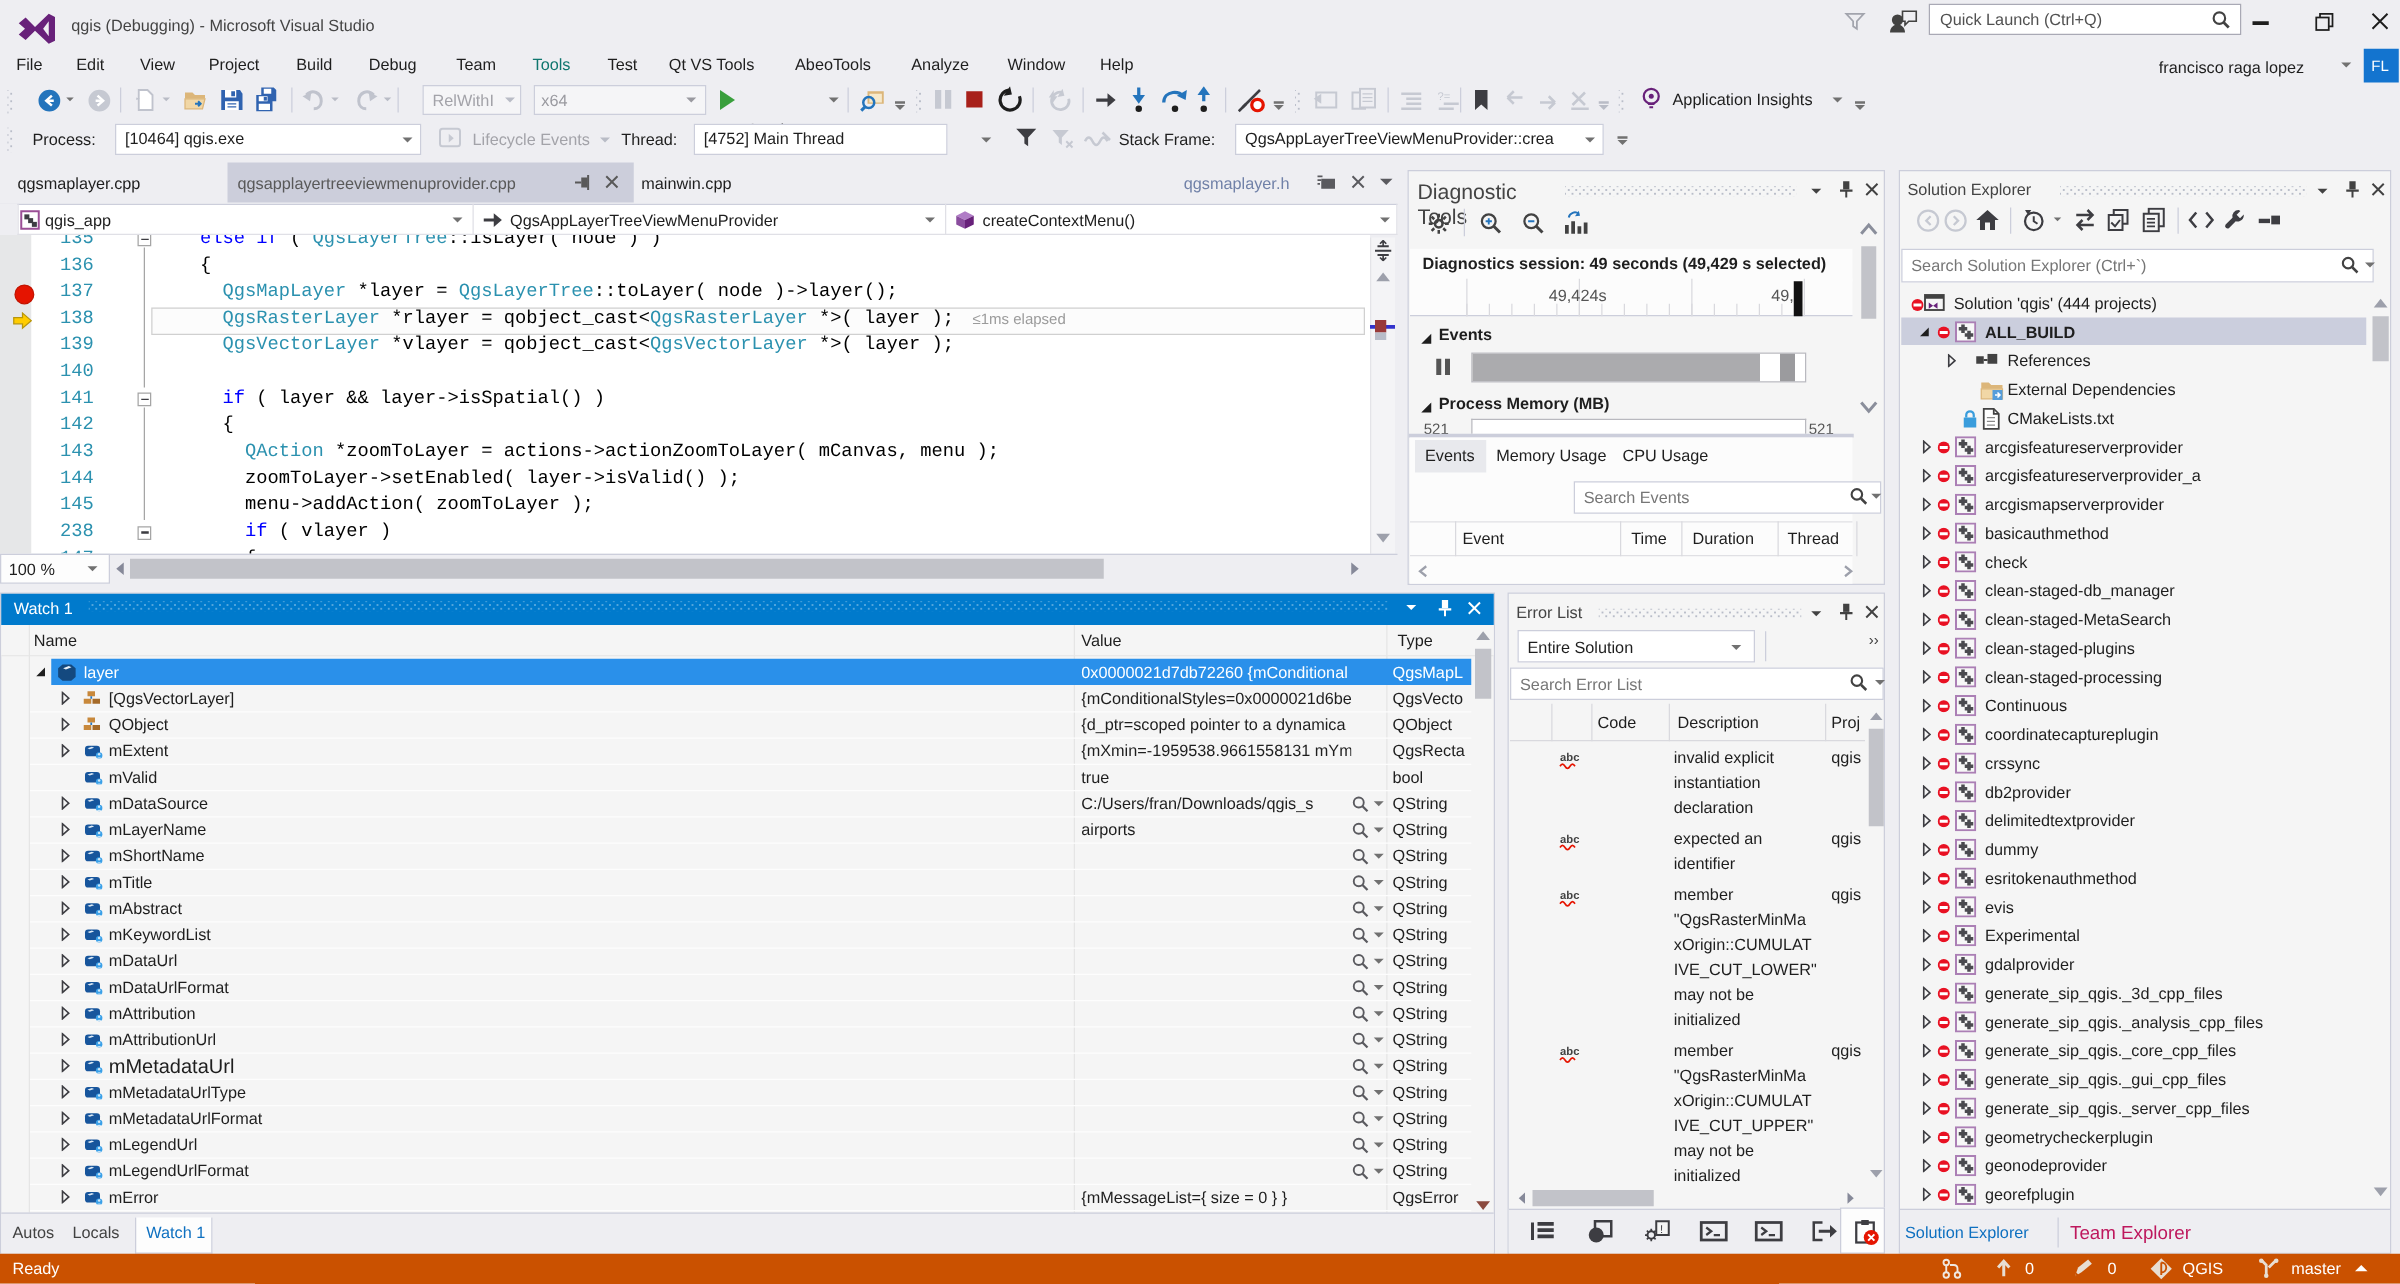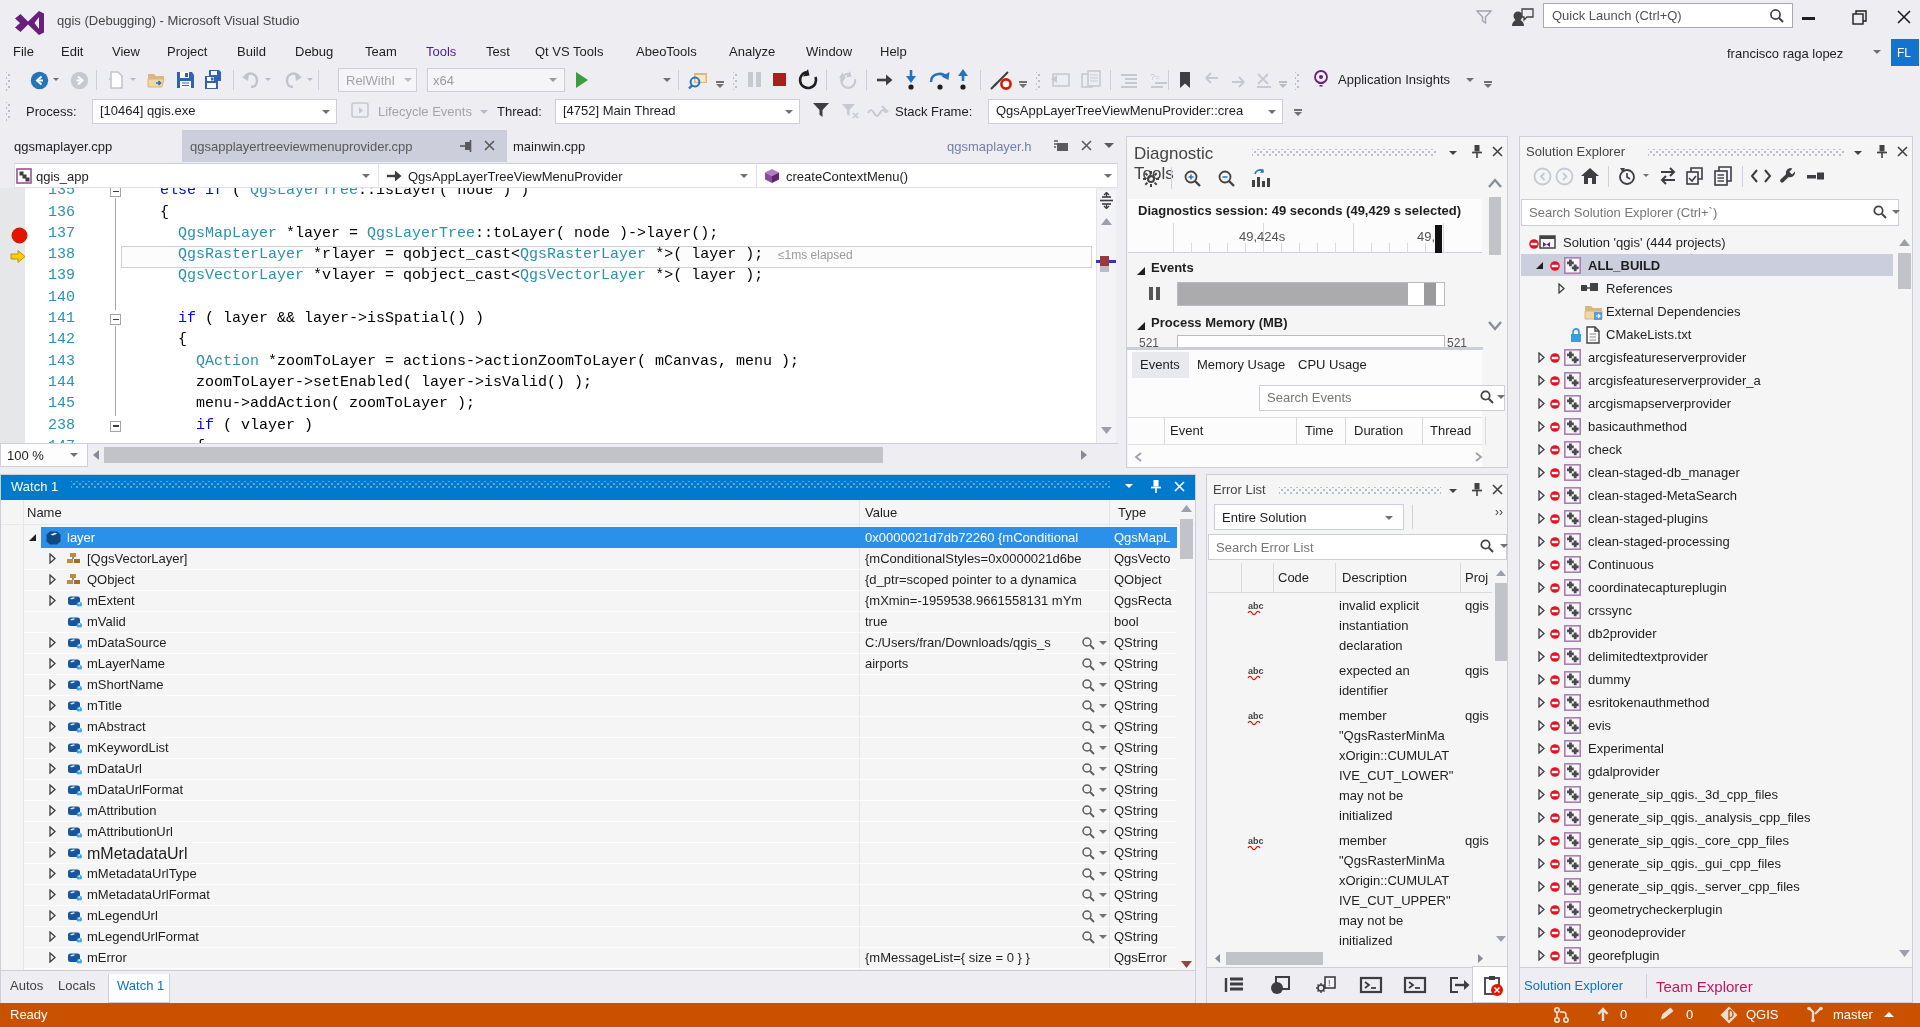--- a/index.html
+++ b/index.html
@@ -47,21 +47,21 @@
     <div class="abs" style="left:1873px;top:50px;width:0;height:0;border-left:4px solid transparent;border-right:4px solid transparent;border-top:4px solid #717171;"></div>
     <div class="abs" style="left:1891px;top:39px;width:28px;height:27px;background:#1374cf;"></div>
     <div class="abs" style="left:1897px;top:46px;font-size:12px;color:#ffffff;font-weight:normal;white-space:nowrap;">FL</div>
     <div class="abs" style="left:13px;top:44px;font-size:13px;color:#1e1e1e;font-weight:normal;white-space:nowrap;">File</div>
     <div class="abs" style="left:61px;top:44px;font-size:13px;color:#1e1e1e;font-weight:normal;white-space:nowrap;">Edit</div>
     <div class="abs" style="left:112px;top:44px;font-size:13px;color:#1e1e1e;font-weight:normal;white-space:nowrap;">View</div>
     <div class="abs" style="left:167px;top:44px;font-size:13px;color:#1e1e1e;font-weight:normal;white-space:nowrap;">Project</div>
     <div class="abs" style="left:237px;top:44px;font-size:13px;color:#1e1e1e;font-weight:normal;white-space:nowrap;">Build</div>
     <div class="abs" style="left:295px;top:44px;font-size:13px;color:#1e1e1e;font-weight:normal;white-space:nowrap;">Debug</div>
     <div class="abs" style="left:365px;top:44px;font-size:13px;color:#1e1e1e;font-weight:normal;white-space:nowrap;">Team</div>
-    <div class="abs" style="left:426px;top:44px;font-size:13px;color:#4c1d95;font-weight:normal;white-space:nowrap;text-align:center;">Tools</div>
+    <div class="abs" style="left:426px;top:44px;font-size:13px;color:#0f766e;font-weight:normal;white-space:nowrap;text-align:center;">Tools</div>
     <div class="abs" style="left:486px;top:44px;font-size:13px;color:#1e1e1e;font-weight:normal;white-space:nowrap;">Test</div>
     <div class="abs" style="left:535px;top:44px;font-size:13px;color:#1e1e1e;font-weight:normal;white-space:nowrap;">Qt VS Tools</div>
     <div class="abs" style="left:636px;top:44px;font-size:13px;color:#1e1e1e;font-weight:normal;white-space:nowrap;">AbeoTools</div>
     <div class="abs" style="left:729px;top:44px;font-size:13px;color:#1e1e1e;font-weight:normal;white-space:nowrap;">Analyze</div>
     <div class="abs" style="left:806px;top:44px;font-size:13px;color:#1e1e1e;font-weight:normal;white-space:nowrap;">Window</div>
     <div class="abs" style="left:880px;top:44px;font-size:13px;color:#1e1e1e;font-weight:normal;white-space:nowrap;">Help</div>
     <div class="abs grip" style="left:6px;top:72px;width:4px;height:20px;"></div>
     <svg class="abs" style="left:30px;top:71px;" width="19" height="19" viewBox="0 0 19 19">
       <circle cx="9.5" cy="9.5" r="8.7" fill="#2474bc"></circle>
       <path d="M11.5 5.5 L7 9.5 L11.5 13.5" stroke="#fff" stroke-width="2" fill="none"></path>
@@ -230,21 +230,21 @@
       <span class="tx">[10464] qgis.exe</span>
     </div>
     <div class="abs" style="left:322px;top:110px;width:0;height:0;border-left:4px solid transparent;border-right:4px solid transparent;border-top:4px solid #717171;"></div>
     <svg class="abs" style="left:350px;top:100px;" width="21" height="21" viewBox="0 0 21 21">
       <rect x="2" y="3" width="16" height="14" rx="2" fill="none" stroke="#c6c9d2" stroke-width="1.6"></rect>
       <path d="M9 7 l4 3.5 -4 3.5 z" fill="#c6c9d2"></path>
     </svg>
     <div class="abs" style="left:378px;top:104px;font-size:13px;color:#a3a3a9;font-weight:normal;white-space:nowrap;">Lifecycle Events</div>
     <div class="abs" style="left:480px;top:110px;width:0;height:0;border-left:4px solid transparent;border-right:4px solid transparent;border-top:4px solid #b9bcc6;"></div>
     <div class="abs" style="left:497px;top:104px;font-size:13px;color:#1e1e1e;font-weight:normal;white-space:nowrap;">Thread:</div>
-    <div class="combo" style="left:555px;top:99px;width:245px;height:25px;">
+    <div class="combo" style="left:555px;top:99px;width:203px;height:25px;">
       <span class="tx">[4752] Main Thread</span>
     </div>
     <div class="abs" style="left:785px;top:110px;width:0;height:0;border-left:4px solid transparent;border-right:4px solid transparent;border-top:4px solid #717171;"></div>
     <svg class="abs" style="left:810px;top:100px;" width="22" height="20" viewBox="0 0 22 20">
       <path d="M3 3 h16 l-6.5 7 v7 l-3 -2.2 v-4.8 z" fill="#3d3d42"></path>
     </svg>
     <svg class="abs" style="left:838px;top:100px;" width="22" height="20" viewBox="0 0 22 20">
       <path d="M4 4 h13 l-5.5 6 v6 l-2.5 -2 v-4 z" fill="#c6c9d2"></path>
       <path d="M15 13 l5 5 M20 13 l-5 5" stroke="#c6c9d2" stroke-width="1.6"></path>
     </svg>

